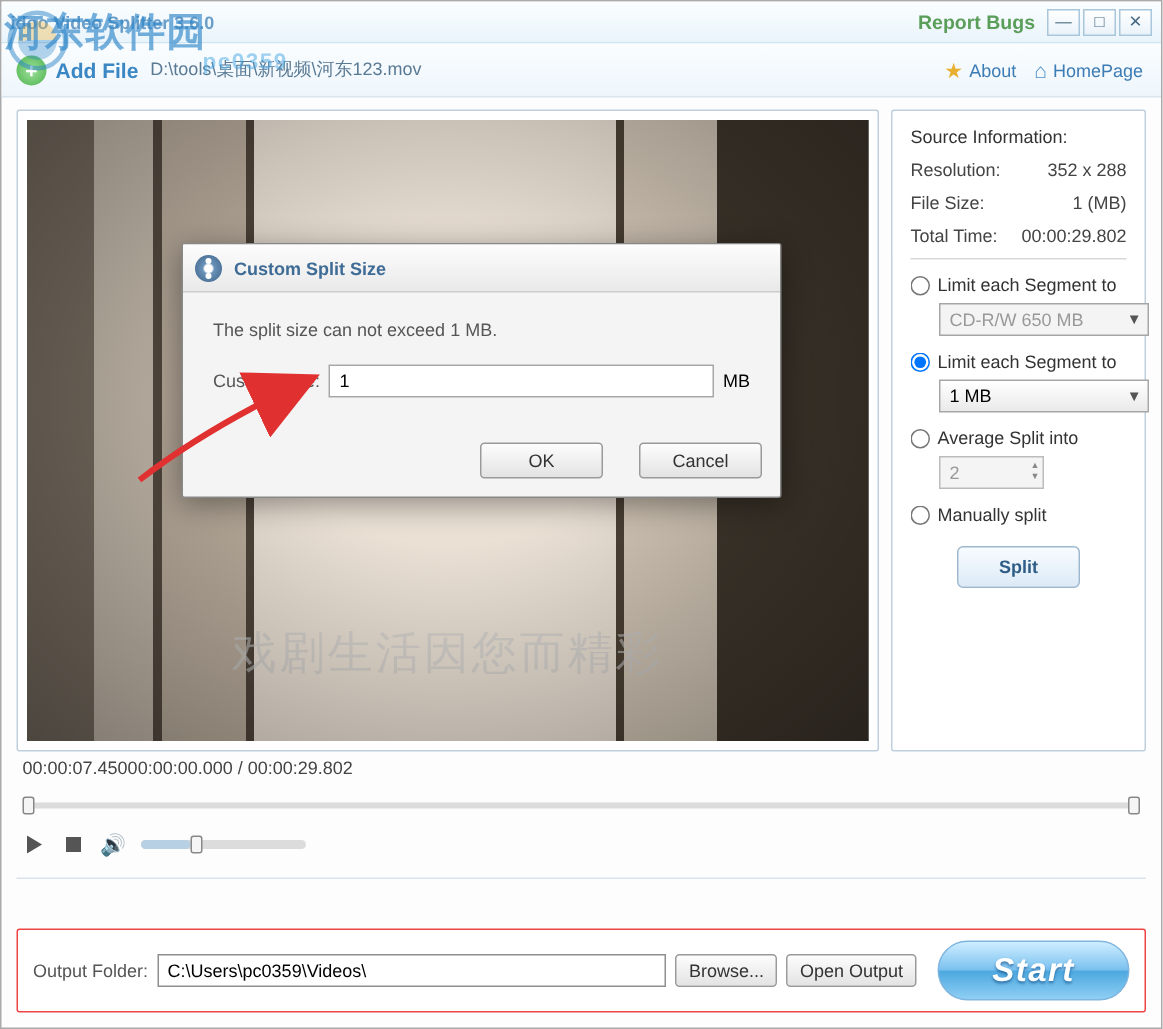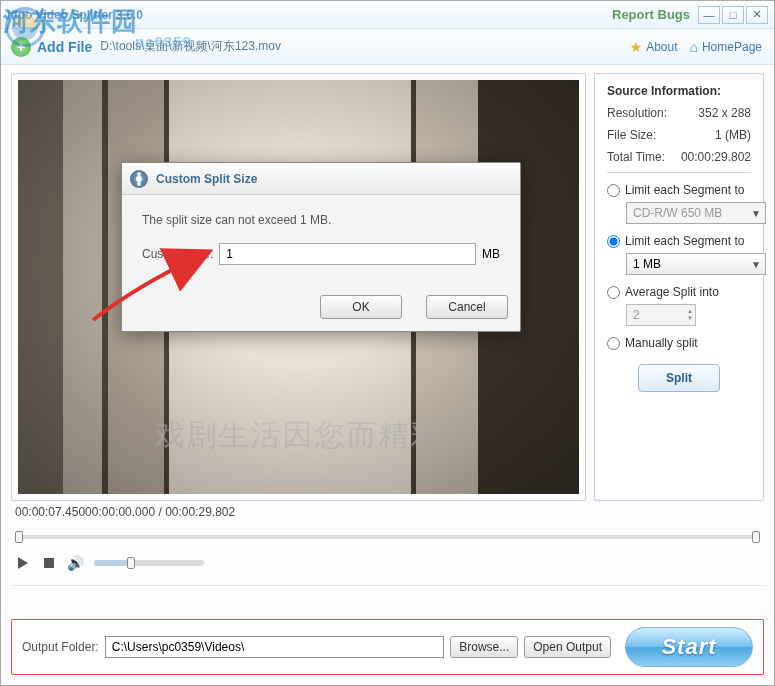--- a/index.html
+++ b/index.html
@@ -46,21 +46,21 @@
 .dlg-msg { color: #555; margin-bottom: 16px; }
 .dlg-row { display: flex; align-items: center; gap: 6px; margin-bottom: 18px; }
 .dlg-row label { color: #555; }
 .dlg-input { flex: 1; height: 22px; border: 1px solid #a6a6a6; padding: 0 6px; background: #fff; }
 .dlg-btns { display: flex; justify-content: flex-end; gap: 24px; padding: 0 12px 12px 0; }
 .dlg-btn { width: 82px; height: 24px; border: 1px solid #9a9a9a; background: linear-gradient(#fdfdfd,#e3e3e3); border-radius: 3px; cursor: pointer; color: #333; }
 
 .arrow { position: absolute; top: 165px; left: 70px; width: 130px; height: 80px; pointer-events: none; z-index: 5; }
 
 .sidepanel { border: 1px solid #bfcfde; background: #fff; padding: 10px 12px; border-radius: 2px; width: 170px; height: 428px; }
-.src-title { color: #333; margin-bottom: 8px; font-weight: bold; }
+.src-title { color: #333; margin-bottom: 8px; font-weight: normal; }
 .src-row { display: flex; justify-content: space-between; color: #444; margin-bottom: 8px; }
 .hr { border-top: 1px solid #d8d8d8; margin: 8px 0 10px 0; }
 .opt { display: flex; align-items: center; gap: 5px; color: #333; margin-bottom: 5px; }
 .opt input[type=radio] { margin: 0; }
 .combo { width: 140px; height: 22px; border: 1px solid #a6a6a6; background: linear-gradient(#fff,#eaeaea); display: flex; align-items: center; justify-content: space-between; padding: 0 4px 0 6px; margin: 0 0 10px 19px; cursor: pointer; }
 .combo .chev { font-size: 10px; color: #555; }
 .combo.disabled { color: #999; background: #f4f4f4; gap: 27px; }
 .spin { width: 70px; height: 22px; border: 1px solid #bcbcbc; display: flex; align-items: center; justify-content: space-between; padding: 0 2px 0 6px; margin: 0 0 10px 19px; color: #999; background: #f4f4f4; }
 .spin .arrows { display: flex; flex-direction: column; font-size: 6px; line-height: 7px; color: #888; }
 .splitbtn { display: block; margin: 14px auto 0 auto; width: 82px; height: 28px; border: 1px solid #9db8ce; background: linear-gradient(#f8fcff,#dceaf6); border-radius: 4px; color: #2f5d86; font-weight: bold; cursor: pointer; }

